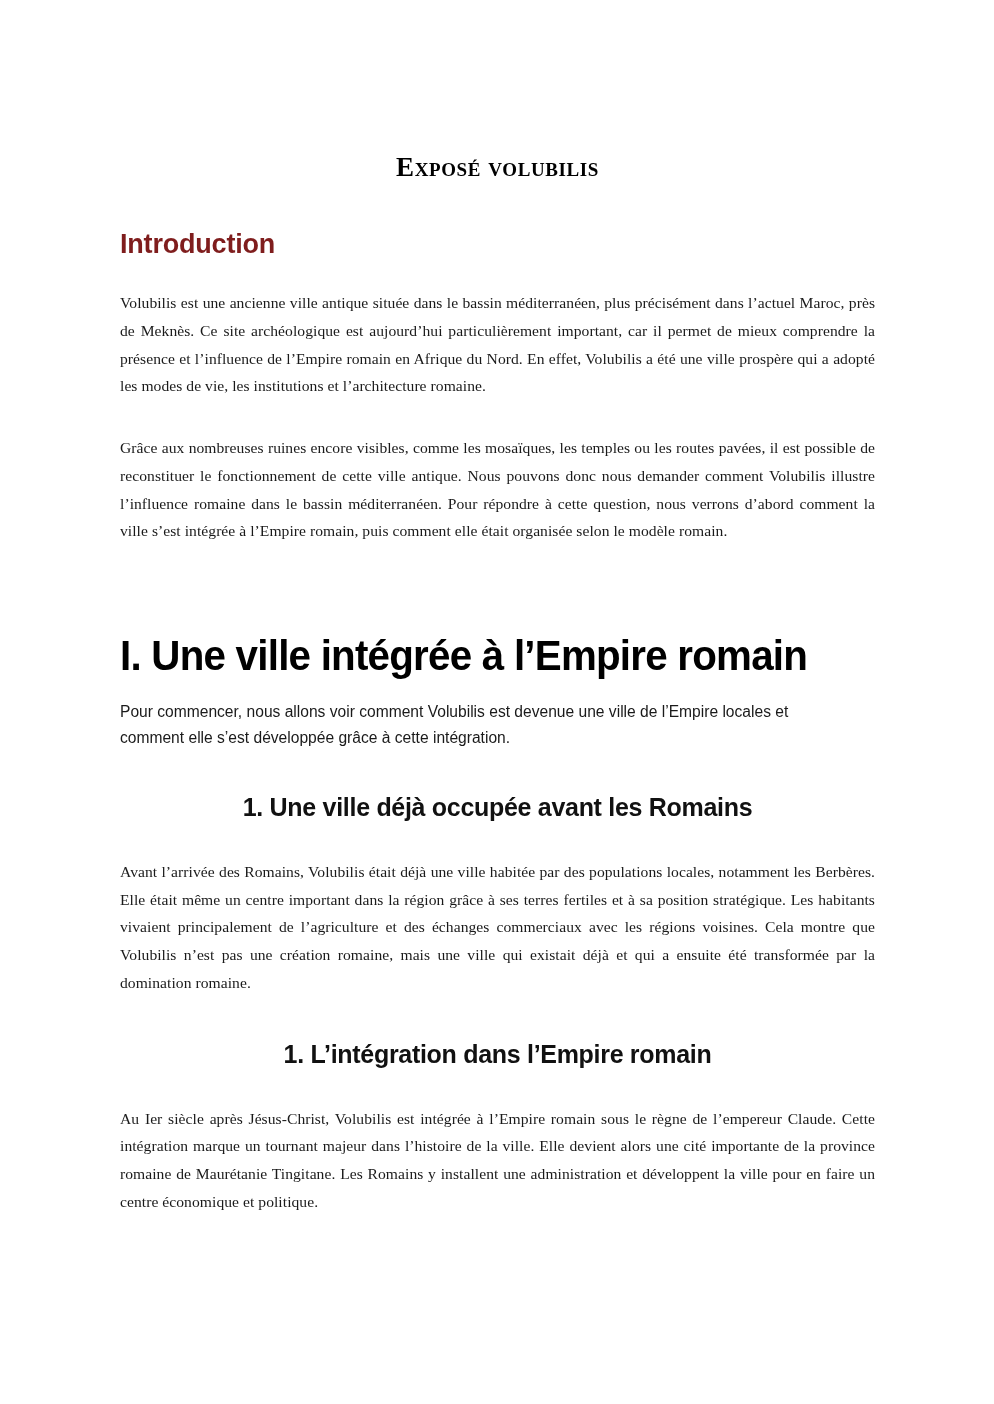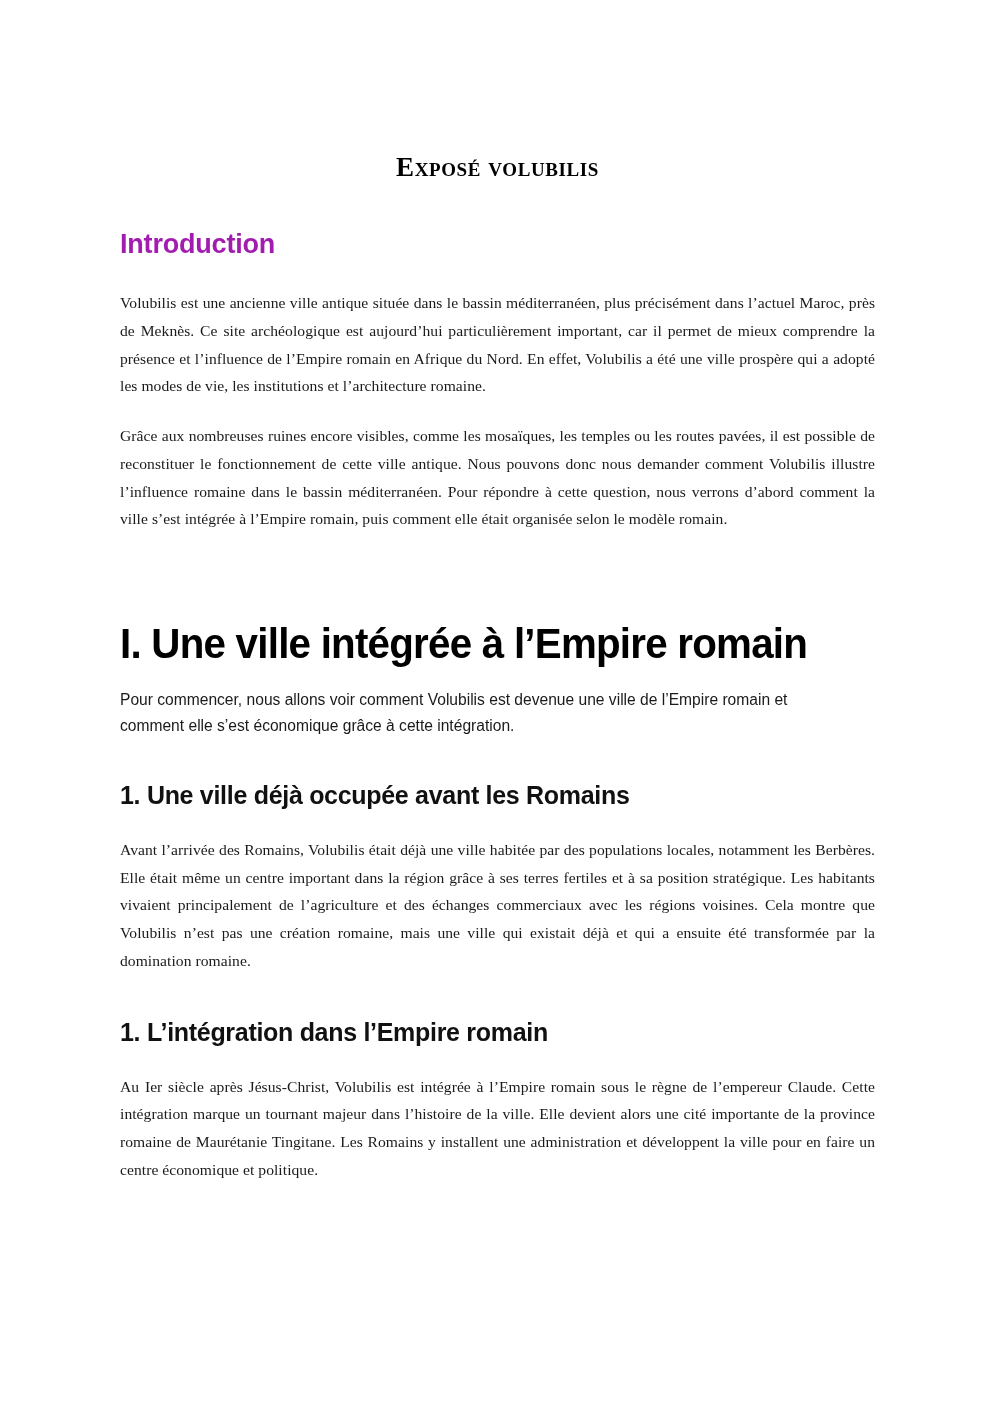--- a/index.html
+++ b/index.html
@@ -39,21 +39,21 @@
     padding-top: 151px;
     line-height: 1.2;
   }
 
   
   .h-intro {
     font-family: "Liberation Sans", sans-serif;
     font-weight: bold;
     font-size: 27px;
     line-height: 1.25;
-    color: #a21caf;
+    color: #7f1d1d;
     margin: 0;
     padding-top: 45px;
     letter-spacing: -0.2px;
   }
 
   
   p.body {
     font-size: 15.6px;
     line-height: 1.78;
     text-align: justify;
@@ -62,21 +62,21 @@
     margin: 0;
     letter-spacing: 0.05px;
     font-family: Liberation Serif, serif;
   }
 
   p.body.first {
     margin-top: 27px;
   }
 
   p.body.spaced {
-    margin-top: 22px;
+    margin-top: 34px;
   }
 
   
   .h-part {
     font-family: "Liberation Sans", sans-serif;
     font-weight: bold;
     font-size: 42px;
     line-height: 1.1;
     color: #000000;
     margin: 0;
@@ -100,43 +100,44 @@
   
   .h-sub {
     font-family: "Liberation Sans", sans-serif;
     font-weight: bold;
     font-size: 25px;
     line-height: 1.2;
     color: #111111;
     margin: 0;
     padding-top: 42px;
     letter-spacing: -0.3px;
+    text-align: center;
   }
 
   .h-sub + p.body {
-    margin-top: 26px;
+    margin-top: 36px;
   }
 </style>
 </head>
 <body>
 
 <div class="page">
   <div class="content">
 
     <h1 class="doc-title">Exposé volubilis</h1>
 
     <h2 class="h-intro">Introduction</h2>
 
     <p class="body first">Volubilis est une ancienne ville antique située dans le bassin méditerranéen, plus précisément dans l’actuel Maroc, près de Meknès. Ce site archéologique est aujourd’hui particulièrement important, car il permet de mieux comprendre la présence et l’influence de l’Empire romain en Afrique du Nord. En effet, Volubilis a été une ville prospère qui a adopté les modes de vie, les institutions et l’architecture romaine.</p>
 
     <p class="body spaced">Grâce aux nombreuses ruines encore visibles, comme les mosaïques, les temples ou les routes pavées, il est possible de reconstituer le fonctionnement de cette ville antique. Nous pouvons donc nous demander comment Volubilis illustre l’influence romaine dans le bassin méditerranéen. Pour répondre à cette question, nous verrons d’abord comment la ville s’est intégrée à l’Empire romain, puis comment elle était organisée selon le modèle romain.</p>
 
     <h1 class="h-part">I. Une ville intégrée à l’Empire romain</h1>
 
-    <p class="part-lead">Pour commencer, nous allons voir comment Volubilis est devenue une ville de l’Empire romain et comment elle s’est économique grâce à cette intégration.</p>
+    <p class="part-lead">Pour commencer, nous allons voir comment Volubilis est devenue une ville de l’Empire locales et comment elle s’est développée grâce à cette intégration.</p>
 
     <h2 class="h-sub">1. Une ville déjà occupée avant les Romains</h2>
 
     <p class="body">Avant l’arrivée des Romains, Volubilis était déjà une ville habitée par des populations locales, notamment les Berbères. Elle était même un centre important dans la région grâce à ses terres fertiles et à sa position stratégique. Les habitants vivaient principalement de l’agriculture et des échanges commerciaux avec les régions voisines. Cela montre que Volubilis n’est pas une création romaine, mais une ville qui existait déjà et qui a ensuite été transformée par la domination romaine.</p>
 
     <h2 class="h-sub">1. L’intégration dans l’Empire romain</h2>
 
     <p class="body">Au Ier siècle après Jésus-Christ, Volubilis est intégrée à l’Empire romain sous le règne de l’empereur Claude. Cette intégration marque un tournant majeur dans l’histoire de la ville. Elle devient alors une cité importante de la province romaine de Maurétanie Tingitane. Les Romains y installent une administration et développent la ville pour en faire un centre économique et politique.</p>
 
   </div>

